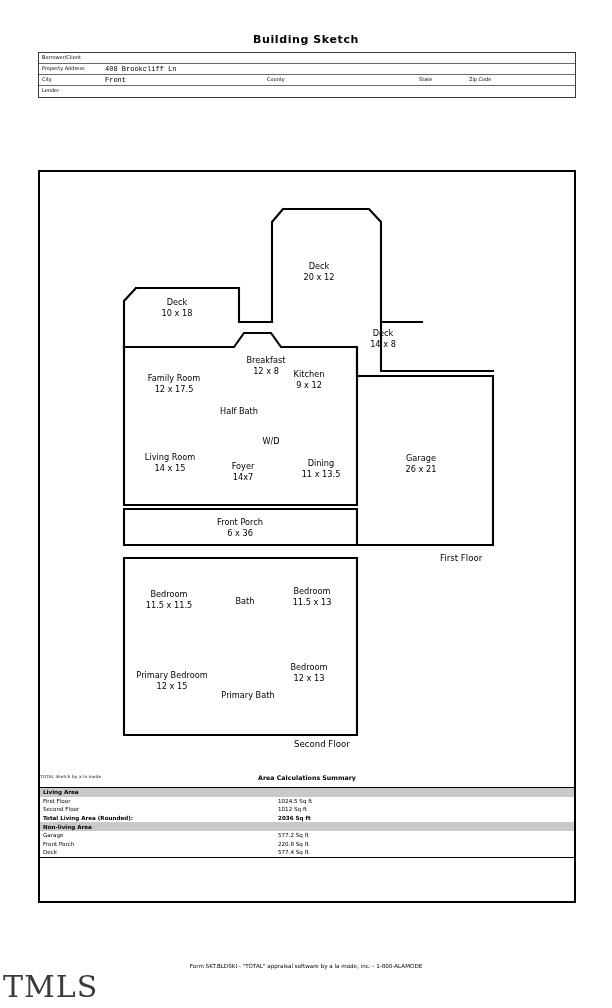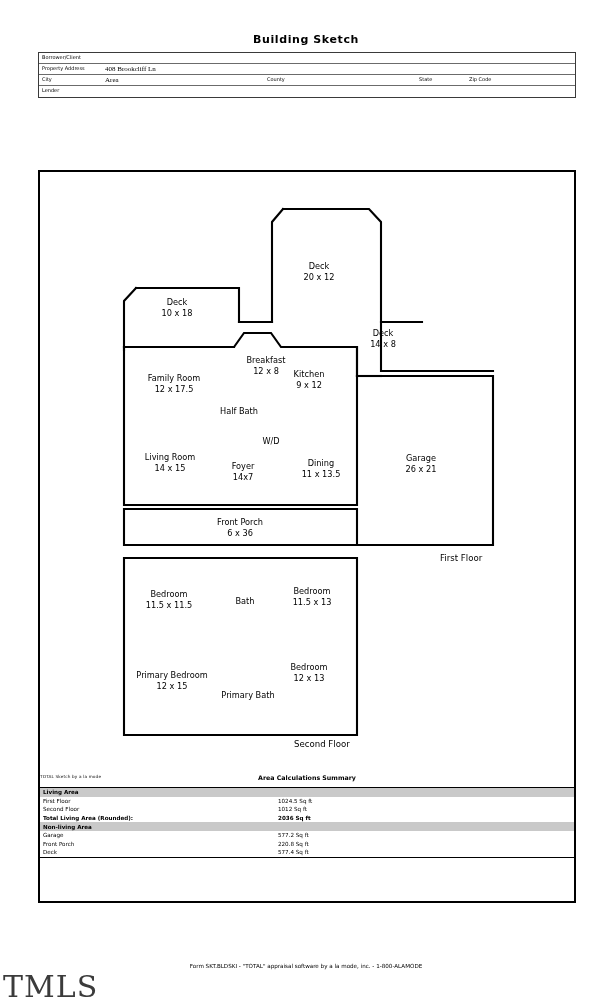--- a/index.html
+++ b/index.html
@@ -57,21 +57,21 @@
     top: 1px;
     font-size: 5px;
     font-family: "DejaVu Sans", sans-serif;
     color: #000;
     white-space: nowrap;
   }
   .hdr .val {
     position: absolute;
     top: 1px;
     font-size: 7px;
-    font-family: Liberation Serif, serif;
+    font-family: Liberation Mono, monospace;
     color: #000;
     white-space: nowrap;
   }
 
   
   .sketch-frame {
     position: absolute;
     left: 38px;
     top: 170px;
     width: 538px;
@@ -200,21 +200,21 @@
     <div class="row">
       <span class="lbl" style="left:3px;">Borrower/Client</span>
       <span class="val" style="left:66px;"></span>
     </div>
     <div class="row">
       <span class="lbl" style="left:3px;">Property Address</span>
       <span class="val" style="left:66px;">408 Brookcliff Ln</span>
     </div>
     <div class="row">
       <span class="lbl" style="left:3px;">City</span>
-      <span class="val" style="left:66px;">Area</span>
+      <span class="val" style="left:66px;">Front</span>
       <span class="lbl" style="left:228px;">County</span>
       <span class="val" style="left:268px;"></span>
       <span class="lbl" style="left:380px;">State</span>
       <span class="val" style="left:408px;"></span>
       <span class="lbl" style="left:430px;">Zip Code</span>
       <span class="val" style="left:470px;"></span>
     </div>
     <div class="row">
       <span class="lbl" style="left:3px;">Lender</span>
       <span class="val" style="left:66px;"></span>

